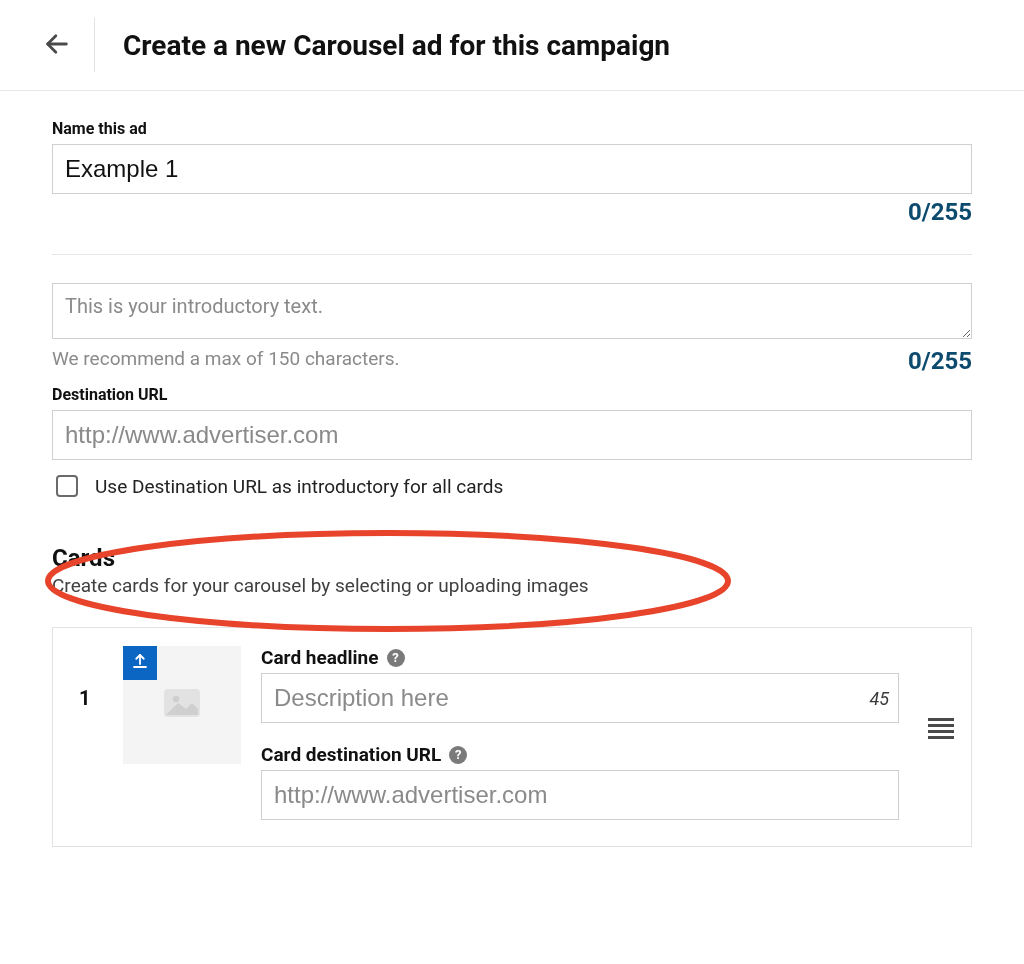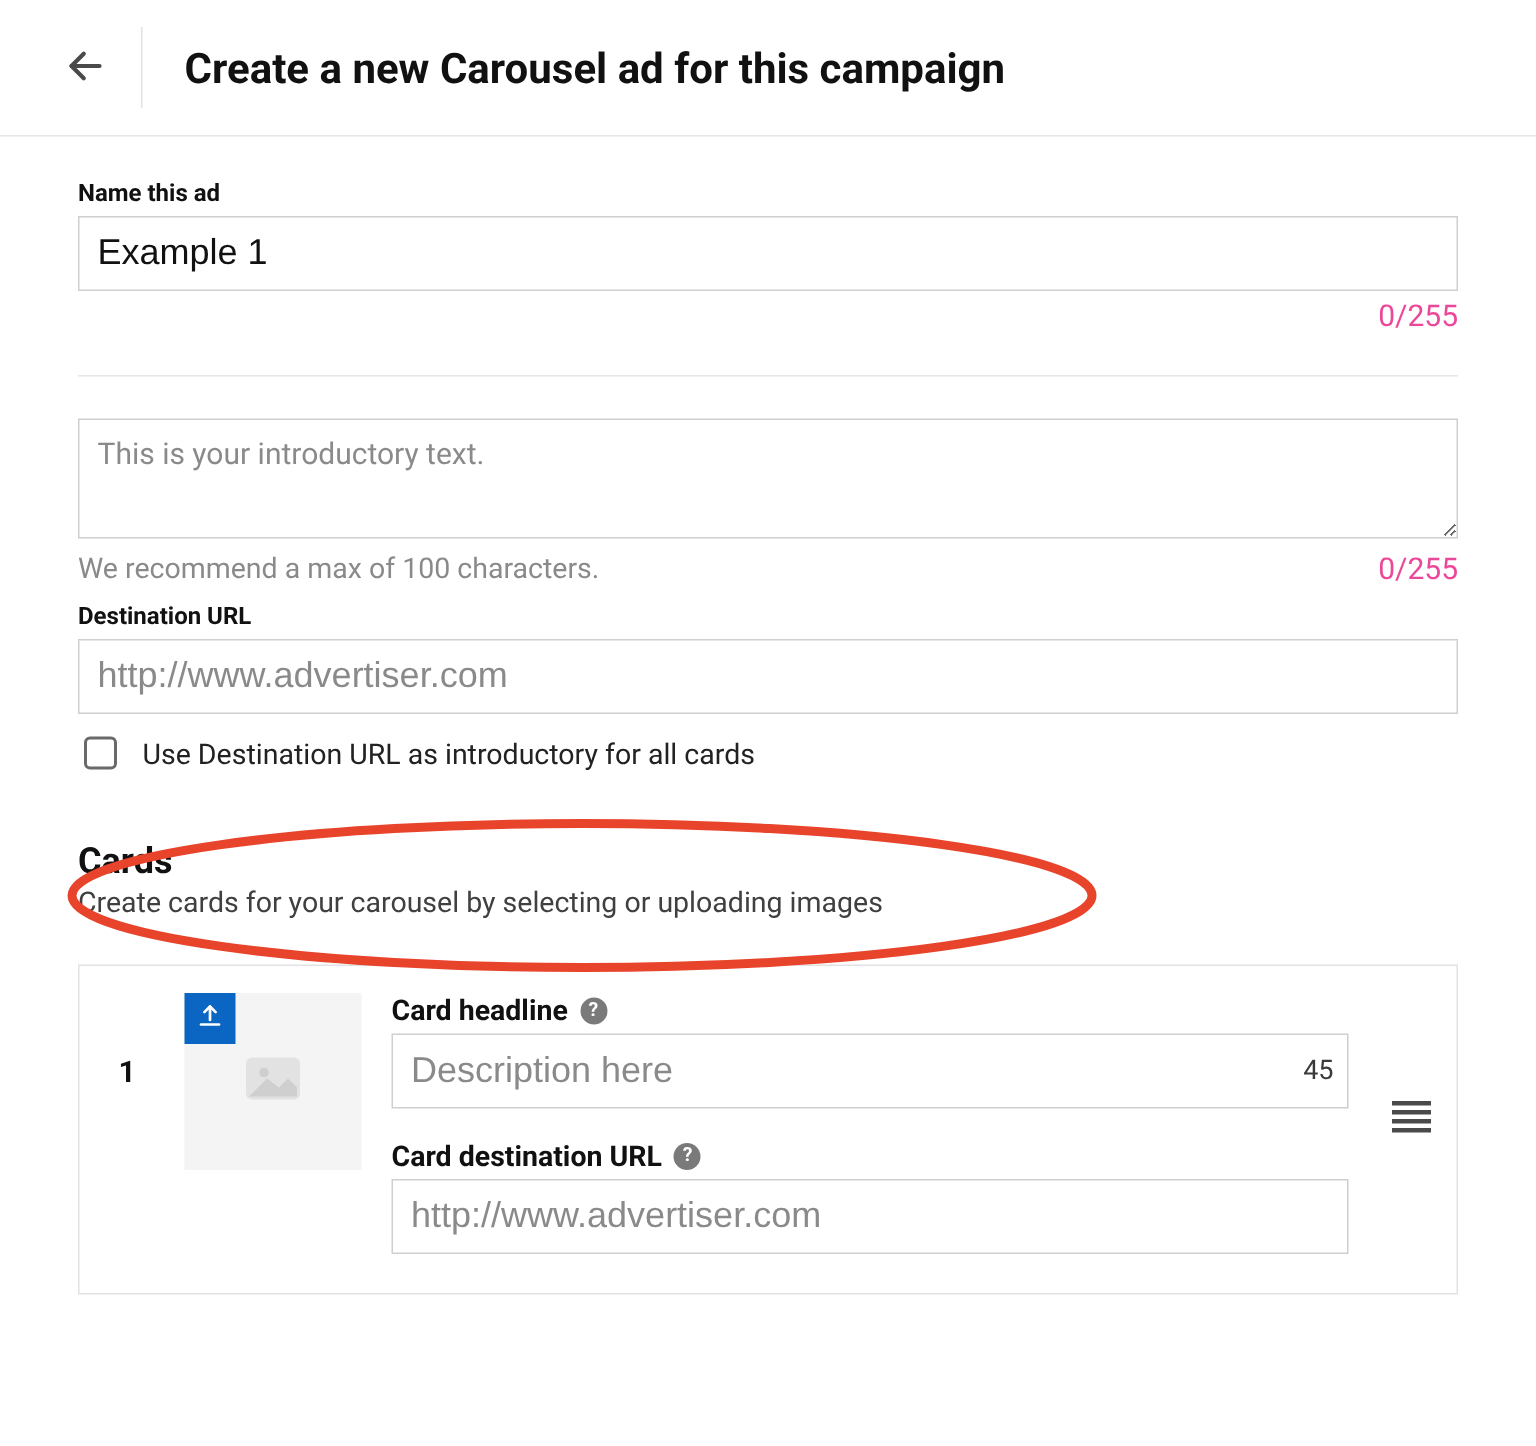--- a/index.html
+++ b/index.html
@@ -20,26 +20,26 @@
   .label { font-size:16px; font-weight:700; margin-bottom:6px; display:block; }
   .input-text {
     width:100%; font-size:24px; padding:10px 12px;
     border:1px solid #cfcfcf; color:#111; outline:none;
     background:#fff;
   }
   .input-text::placeholder { color:#8a8a8a; }
   .textarea {
     width:100%; font-size:20px; padding:10px 12px;
     border:1px solid #cfcfcf; color:#111; outline:none;
-    background:#fff; resize:vertical; height:80px;
+    background:#fff; resize:vertical; height:56px;
     font-family:inherit;
   }
   .textarea::placeholder { color:#8a8a8a; }
   .counter-row { display:flex; justify-content:flex-end; margin-top:4px; }
-  .counter { font-size:20px; color:#ec4899; font-weight:400; }
+  .counter { font-size:24px; color:#0c4a6e; font-weight:700; }
   .helper-row { display:flex; justify-content:space-between; margin-top:4px; align-items:flex-start; }
   .helper { font-size:19px; color:#8a8a8a; }
   .section-divider { height:1px; background:#e6e6e6; margin:28px 0; }
   .checkbox-row { display:flex; align-items:center; gap:14px; margin-top:12px; }
   .checkbox {
     width:22px; height:22px; border:2px solid #6a6a6a; border-radius:4px;
     background:#fff; appearance:none; cursor:pointer; flex:0 0 auto;
   }
   .checkbox-label { font-size:19px; color:#222; }
   .cards-section { position:relative; margin-top:44px; }
@@ -60,21 +60,21 @@
   .card-fields { flex:1; min-width:0; }
   .card-field-label { font-size:19px; font-weight:700; display:flex; align-items:center; gap:8px; margin-bottom:4px; }
   .help-icon {
     width:18px; height:18px; border-radius:50%; background:#7a7a7a; color:#fff;
     font-size:13px; font-weight:700; display:inline-flex; align-items:center; justify-content:center;
     cursor:pointer;
   }
   .headline-input-wrap { position:relative; }
   .headline-count {
     position:absolute; right:10px; top:50%; transform:translateY(-50%);
-    font-size:18px; color:#3a3a3a;
+    font-size:18px; color:#3a3a3a;font-style:italic;
   }
   .card-field-gap { height:20px; }
   .drag-handle {
     width:28px; margin-left:8px; padding-top:72px;
     display:flex; flex-direction:column; gap:3px; align-items:center; cursor:grab;
   }
   .drag-handle .bar { width:26px; height:3px; background:#4a4a4a; }
 </style>
 </head>
 <body>
@@ -101,21 +101,21 @@
       <div class="counter-row">
         <span class="counter">0/255</span>
       </div>
     </div>
 
     <div class="section-divider"></div>
 
     <div class="field-group">
       <textarea class="textarea" placeholder="This is your introductory text." style=""></textarea>
       <div class="helper-row">
-        <span class="helper">We recommend a max of 100 characters.</span>
+        <span class="helper">We recommend a max of 150 characters.</span>
         <span class="counter">0/255</span>
       </div>
     </div>
 
     <div class="field-group" style="margin-top:8px;">
       <label class="label">Destination URL</label>
       <input class="input-text" type="text" placeholder="http://www.advertiser.com" style="">
     </div>
 
     <div class="checkbox-row">

